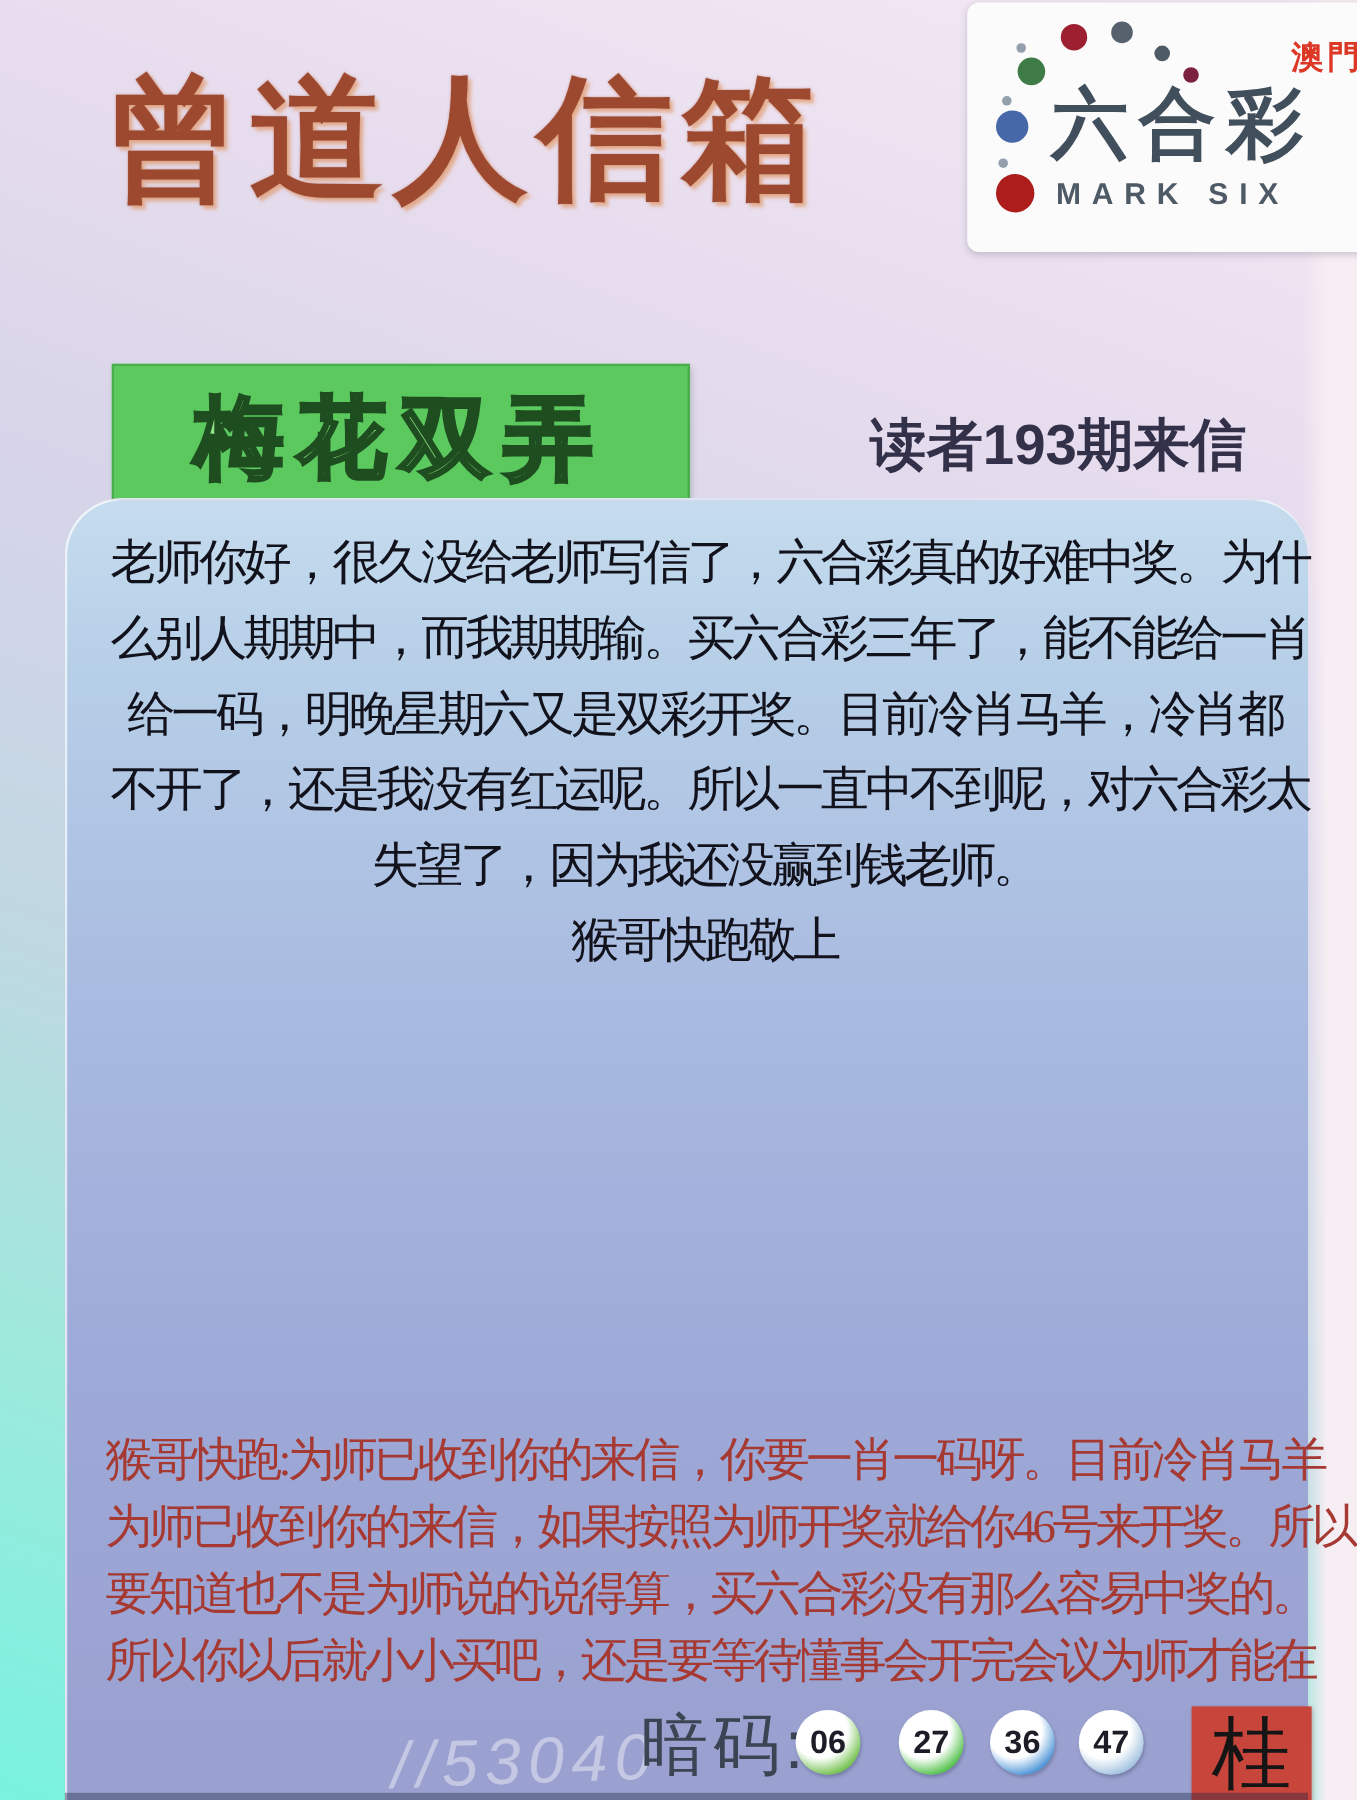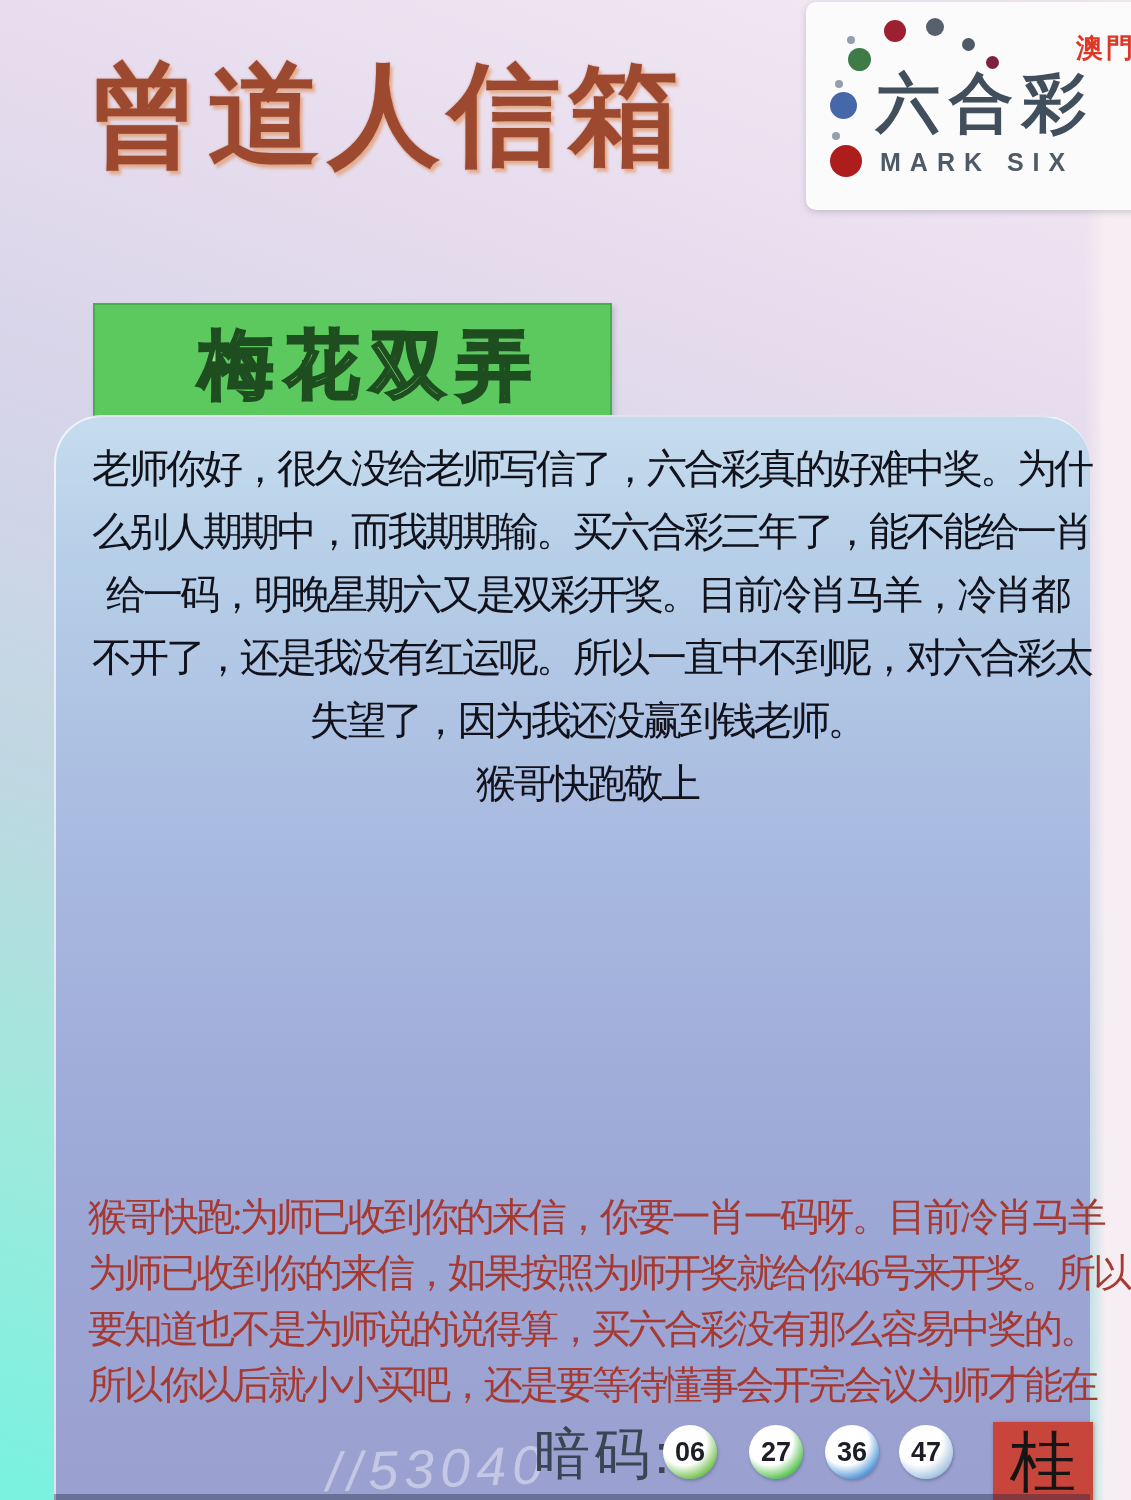--- a/index.html
+++ b/index.html
@@ -22,21 +22,21 @@
   }
   .slogan{
     position:absolute;left:100px;top:202px;
     font-family:"Liberation Serif",serif;font-weight:bold;
     font-size:62px;letter-spacing:3px;color:#58b465;
     text-shadow:1px 2px 1px rgba(40,110,50,.35);white-space:nowrap;
   }
   .badge{
     position:absolute;left:93px;top:303px;width:482px;height:126px;
     background:#5cc95f;box-shadow:inset 0 0 0 2px rgba(40,120,45,.35),2px 3px 5px rgba(60,90,70,.25);
-    display:flex;align-items:center;justify-content:center;padding-left:37px;
+    display:flex;align-items:center;justify-content:center;
   }
   .badge-text{
     font-family:"Liberation Serif",serif;font-weight:bold;
     font-size:74px;letter-spacing:12px;color:#8fdf84;
     -webkit-text-stroke:3px #1e4e20;white-space:nowrap;
   }
   .issue-label{
     position:absolute;left:725px;top:340px;
     font-size:47px;font-weight:600;color:#33304a;white-space:nowrap;
   }
@@ -114,20 +114,21 @@
 
   <div class="right-stripe"></div>
 
   <div class="page-title">曾道人信箱</div>
 
 
   <div class="badge">
     <span class="badge-text">梅花双弄</span>
   </div>
 
+  <div class="issue-label">读者193期来信</div>
 
   <div class="logo-card">
     <div>
         <span class="dot" style="left: 78px; top: 18px; width: 22px; height: 22px; background: rgb(156, 32, 48);"></span>
         <span class="dot" style="left: 120px; top: 16px; width: 18px; height: 18px; background: rgb(86, 97, 109);"></span>
         <span class="dot" style="left: 156px; top: 36px; width: 13px; height: 13px; background: rgb(78, 90, 102);"></span>
         <span class="dot" style="left: 180px; top: 54px; width: 13px; height: 13px; background: rgb(124, 34, 64);"></span>
         <span class="dot" style="left: 42px; top: 46px; width: 23px; height: 23px; background: rgb(62, 123, 71);"></span>
         <span class="dot" style="left: 24px; top: 90px; width: 27px; height: 27px; background: rgb(70, 103, 168);"></span>
         <span class="dot" style="left: 24px; top: 143px; width: 32px; height: 32px; background: rgb(173, 29, 28);"></span>

